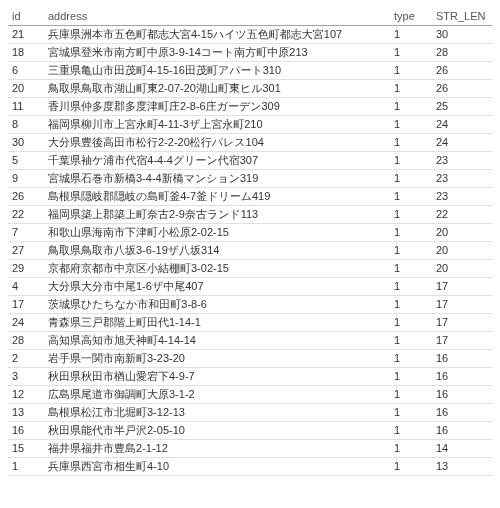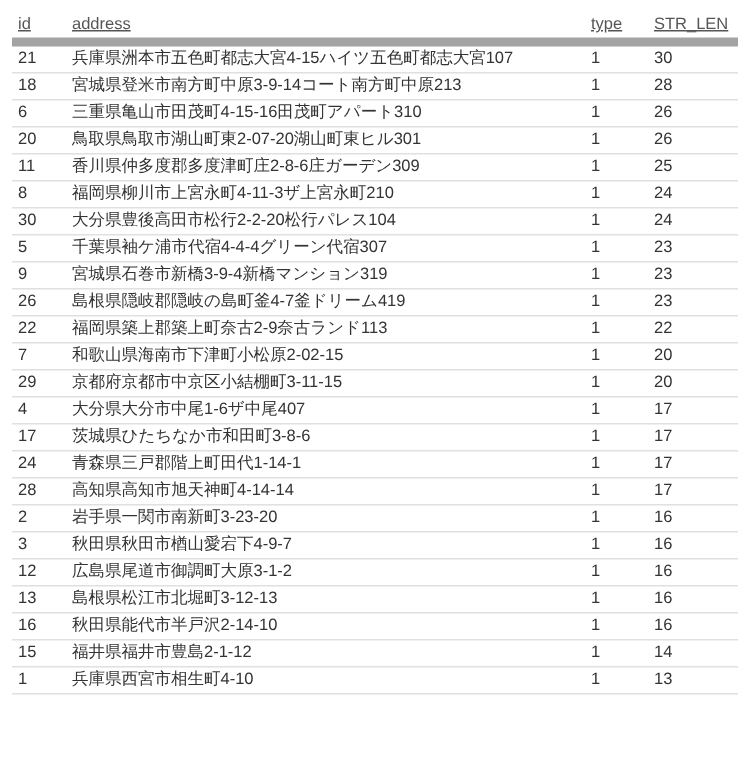--- a/index.html
+++ b/index.html
@@ -23,22 +23,21 @@
       border-bottom: 1px solid #e0e0e0;
       white-space: nowrap;
       overflow: hidden;
       text-overflow: ellipsis;
       height: 17px;
       line-height: 13px;
     }
     th {
       font-weight: 400;
       color: #555;
-      border-bottom: 6px solid #a3a3a3;
-      text-decoration: underline;
+      border-bottom: 1px solid #a3a3a3;
     }
     col.c-id { width: 36px; }
     col.c-address { width: auto; }
     col.c-type { width: 42px; }
     col.c-strlen { width: 60px; }
   </style>
 </head>
 <body>
 
 <table>
@@ -100,21 +99,21 @@
         <td>24</td>
       </tr>
       <tr>
         <td>5</td>
         <td>千葉県袖ケ浦市代宿4-4-4グリーン代宿307</td>
         <td>1</td>
         <td>23</td>
       </tr>
       <tr>
         <td>9</td>
-        <td>宮城県石巻市新橋3-9-4新橋マンション319</td>
+        <td>宮城県石巻市新橋3-4-4新橋マンション319</td>
         <td>1</td>
         <td>23</td>
       </tr>
       <tr>
         <td>26</td>
         <td>島根県隠岐郡隠岐の島町釜4-7釜ドリーム419</td>
         <td>1</td>
         <td>23</td>
       </tr>
       <tr>
@@ -123,22 +122,28 @@
         <td>1</td>
         <td>22</td>
       </tr>
       <tr>
         <td>7</td>
         <td>和歌山県海南市下津町小松原2-02-15</td>
         <td>1</td>
         <td>20</td>
       </tr>
       <tr>
+        <td>27</td>
+        <td>鳥取県鳥取市八坂3-6-19ザ八坂314</td>
+        <td>1</td>
+        <td>20</td>
+      </tr>
+      <tr>
         <td>29</td>
-        <td>京都府京都市中京区小結棚町3-11-15</td>
+        <td>京都府京都市中京区小結棚町3-02-15</td>
         <td>1</td>
         <td>20</td>
       </tr>
       <tr>
         <td>4</td>
         <td>大分県大分市中尾1-6ザ中尾407</td>
         <td>1</td>
         <td>17</td>
       </tr>
       <tr>
@@ -178,21 +183,21 @@
         <td>16</td>
       </tr>
       <tr>
         <td>13</td>
         <td>島根県松江市北堀町3-12-13</td>
         <td>1</td>
         <td>16</td>
       </tr>
       <tr>
         <td>16</td>
-        <td>秋田県能代市半戸沢2-14-10</td>
+        <td>秋田県能代市半戸沢2-05-10</td>
         <td>1</td>
         <td>16</td>
       </tr>
       <tr>
         <td>15</td>
         <td>福井県福井市豊島2-1-12</td>
         <td>1</td>
         <td>14</td>
       </tr>
       <tr>

